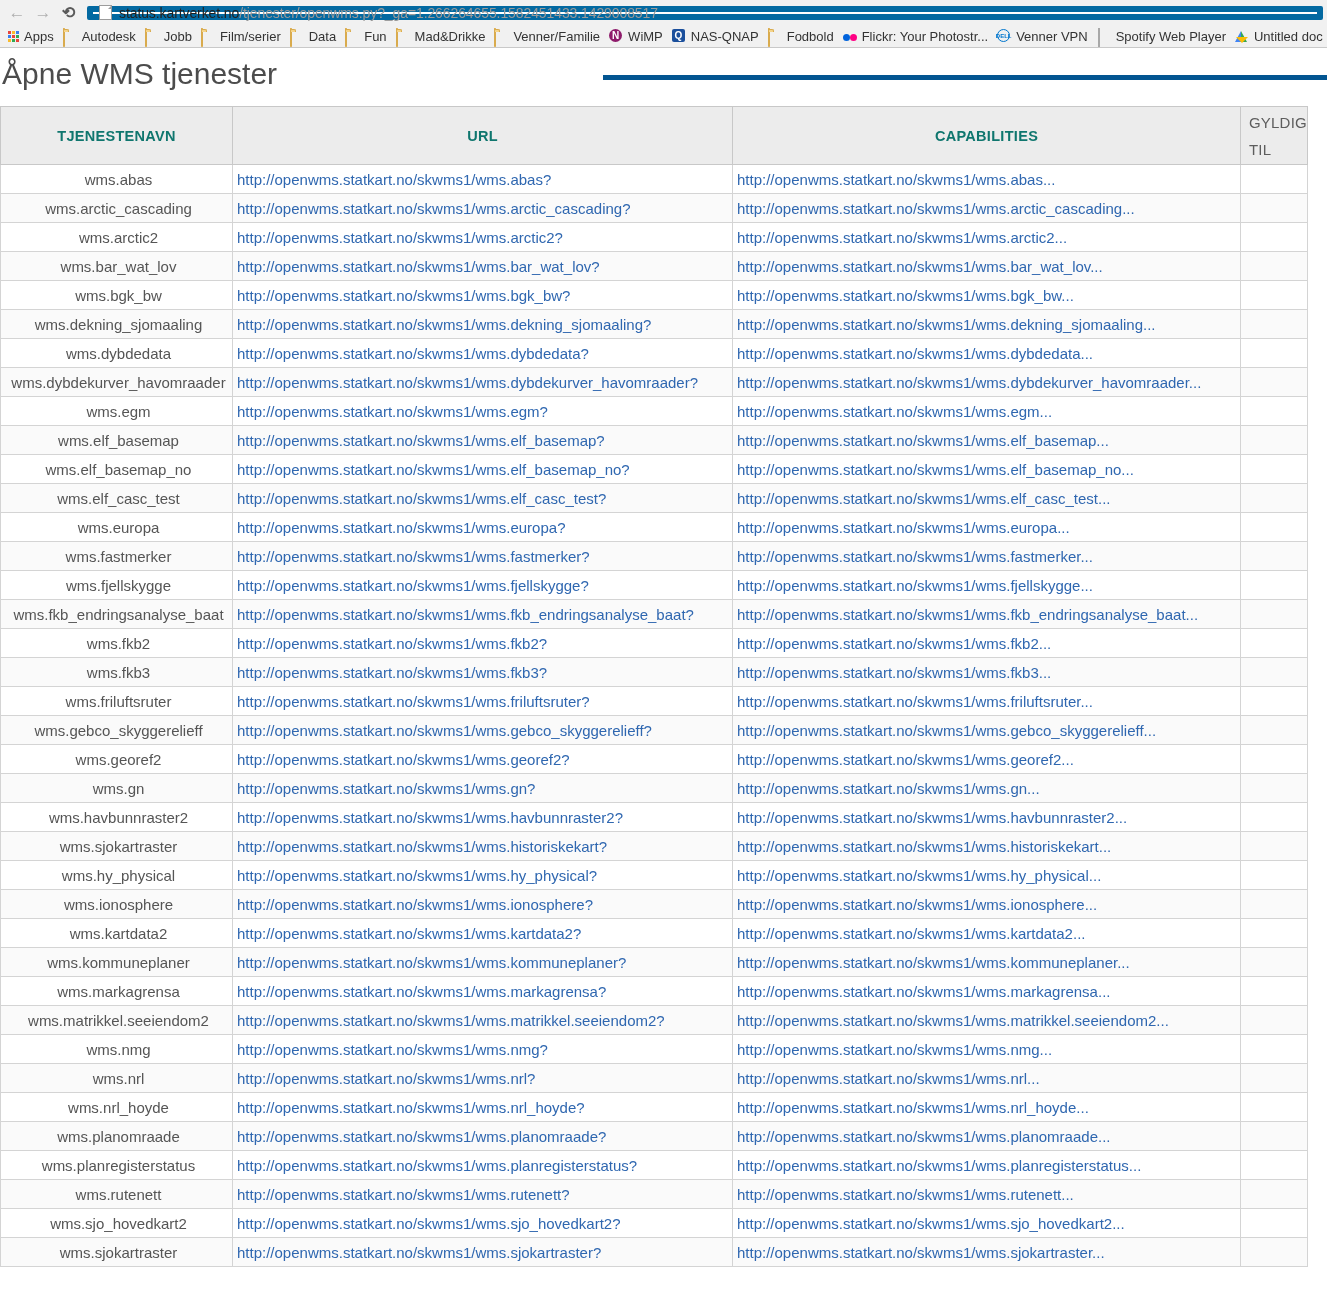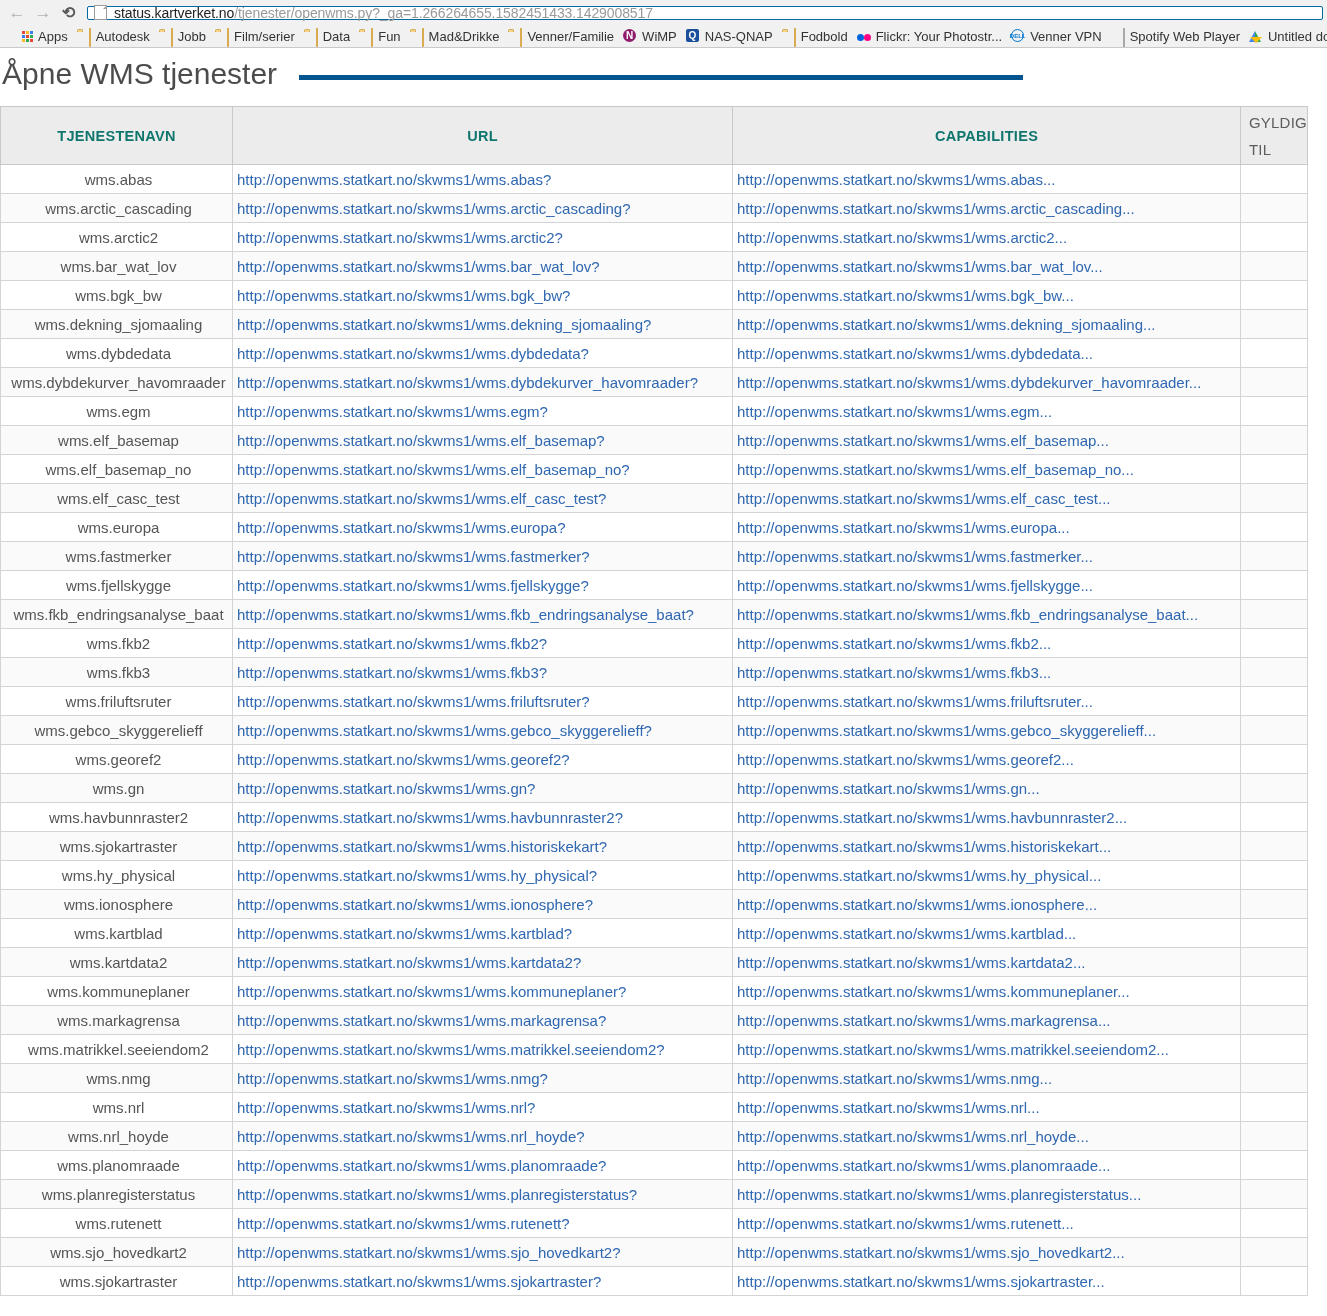--- a/index.html
+++ b/index.html
@@ -47,21 +47,21 @@
     color: #5a5a5a;
     font-weight: bold;
     transform: scaleX(-1);
   }
   .omnibox {
     flex: 1 1 auto;
     height: 14px;
     margin-left: 5px;
     margin-right: 4px;
     background: #ffffff;
-    border: 1px solid #0369a1;
+    border: 6px solid #0369a1;
     border-radius: 2px;
     display: flex;
     align-items: center;
     padding-left: 6px;
     box-sizing: border-box;
   }
   .page-icon {
     width: 11px;
     height: 13px;
     background: #ffffff;
@@ -87,25 +87,24 @@
     letter-spacing: -0.1px;
   }
   .url-text .host { color: #222222; }
 
   .bookmarks-row {
     height: 23px;
     display: flex;
     align-items: center;
     background: #f1f1f1;
     border-bottom: 1px solid #c9c9c9;
-    padding-left: 19px;
+    padding-left: 5px;
     box-sizing: border-box;
     overflow: hidden;
     white-space: nowrap;
-    text-align: right;
   }
   .bm {
     display: inline-flex;
     align-items: center;
     height: 19px;
     padding: 0 6px 0 3px;
     flex: 0 0 auto;
     border-radius: 2px;
   }
   .bm-label {
@@ -182,20 +181,21 @@
   .page {
     background: #ffffff;
     padding: 0;
   }
   .title-row {
     display: flex;
     align-items: center;
     padding-top: 6px;
     height: 46px;
     box-sizing: border-box;
+    justify-content: space-between;
   }
   .page-title {
     font-size: 30px;
     color: #4c4c4c;
     font-weight: normal;
     margin: 0;
     padding: 0 0 0 2px;
     line-height: 44px;
     letter-spacing: 0px;
     white-space: nowrap;
@@ -564,26 +564,20 @@
           <td class="cell-cap"><a href="#">http://openwms.statkart.no/skwms1/wms.hy_physical...</a></td>
           <td class="cell-gyldig"></td>
         </tr>
         <tr>
           <td class="cell-name">wms.ionosphere</td>
           <td class="cell-url"><a href="#">http://openwms.statkart.no/skwms1/wms.ionosphere?</a></td>
           <td class="cell-cap"><a href="#">http://openwms.statkart.no/skwms1/wms.ionosphere...</a></td>
           <td class="cell-gyldig"></td>
         </tr>
         <tr>
-          <td class="cell-name">wms.kartblad</td>
-          <td class="cell-url"><a href="#">http://openwms.statkart.no/skwms1/wms.kartblad?</a></td>
-          <td class="cell-cap"><a href="#">http://openwms.statkart.no/skwms1/wms.kartblad...</a></td>
-          <td class="cell-gyldig"></td>
-        </tr>
-        <tr>
           <td class="cell-name">wms.kartdata2</td>
           <td class="cell-url"><a href="#">http://openwms.statkart.no/skwms1/wms.kartdata2?</a></td>
           <td class="cell-cap"><a href="#">http://openwms.statkart.no/skwms1/wms.kartdata2...</a></td>
           <td class="cell-gyldig"></td>
         </tr>
         <tr>
           <td class="cell-name">wms.kommuneplaner</td>
           <td class="cell-url"><a href="#">http://openwms.statkart.no/skwms1/wms.kommuneplaner?</a></td>
           <td class="cell-cap"><a href="#">http://openwms.statkart.no/skwms1/wms.kommuneplaner...</a></td>
           <td class="cell-gyldig"></td>

